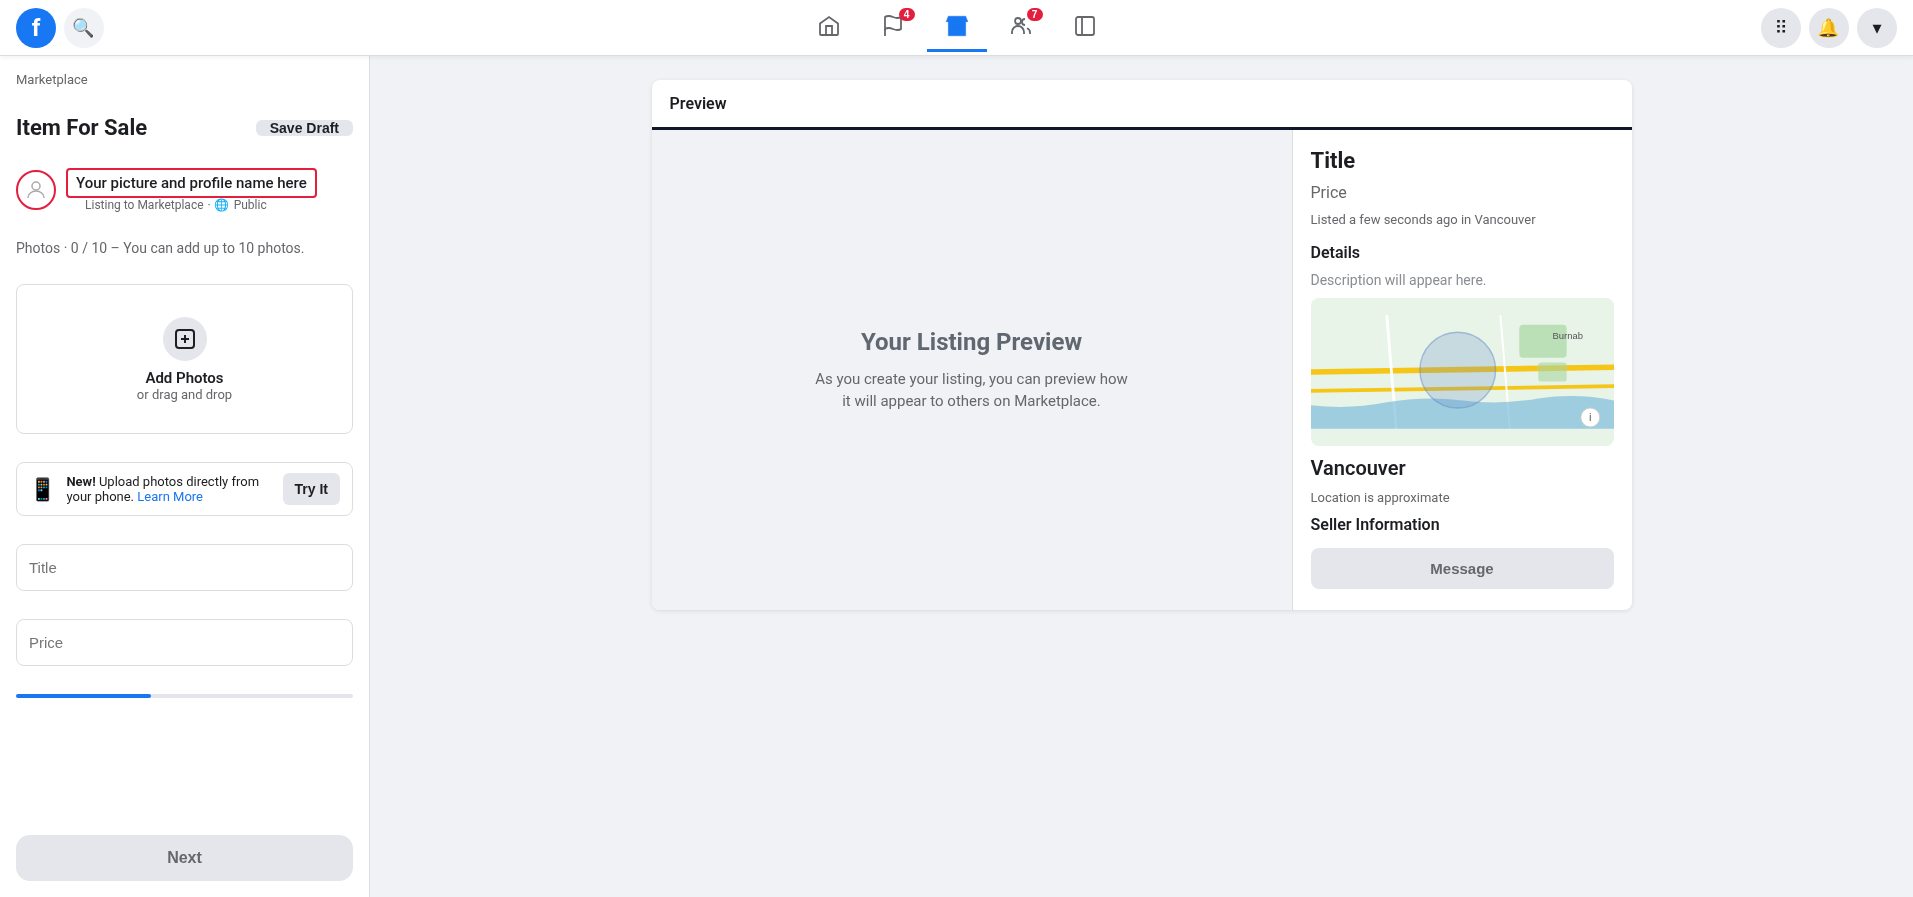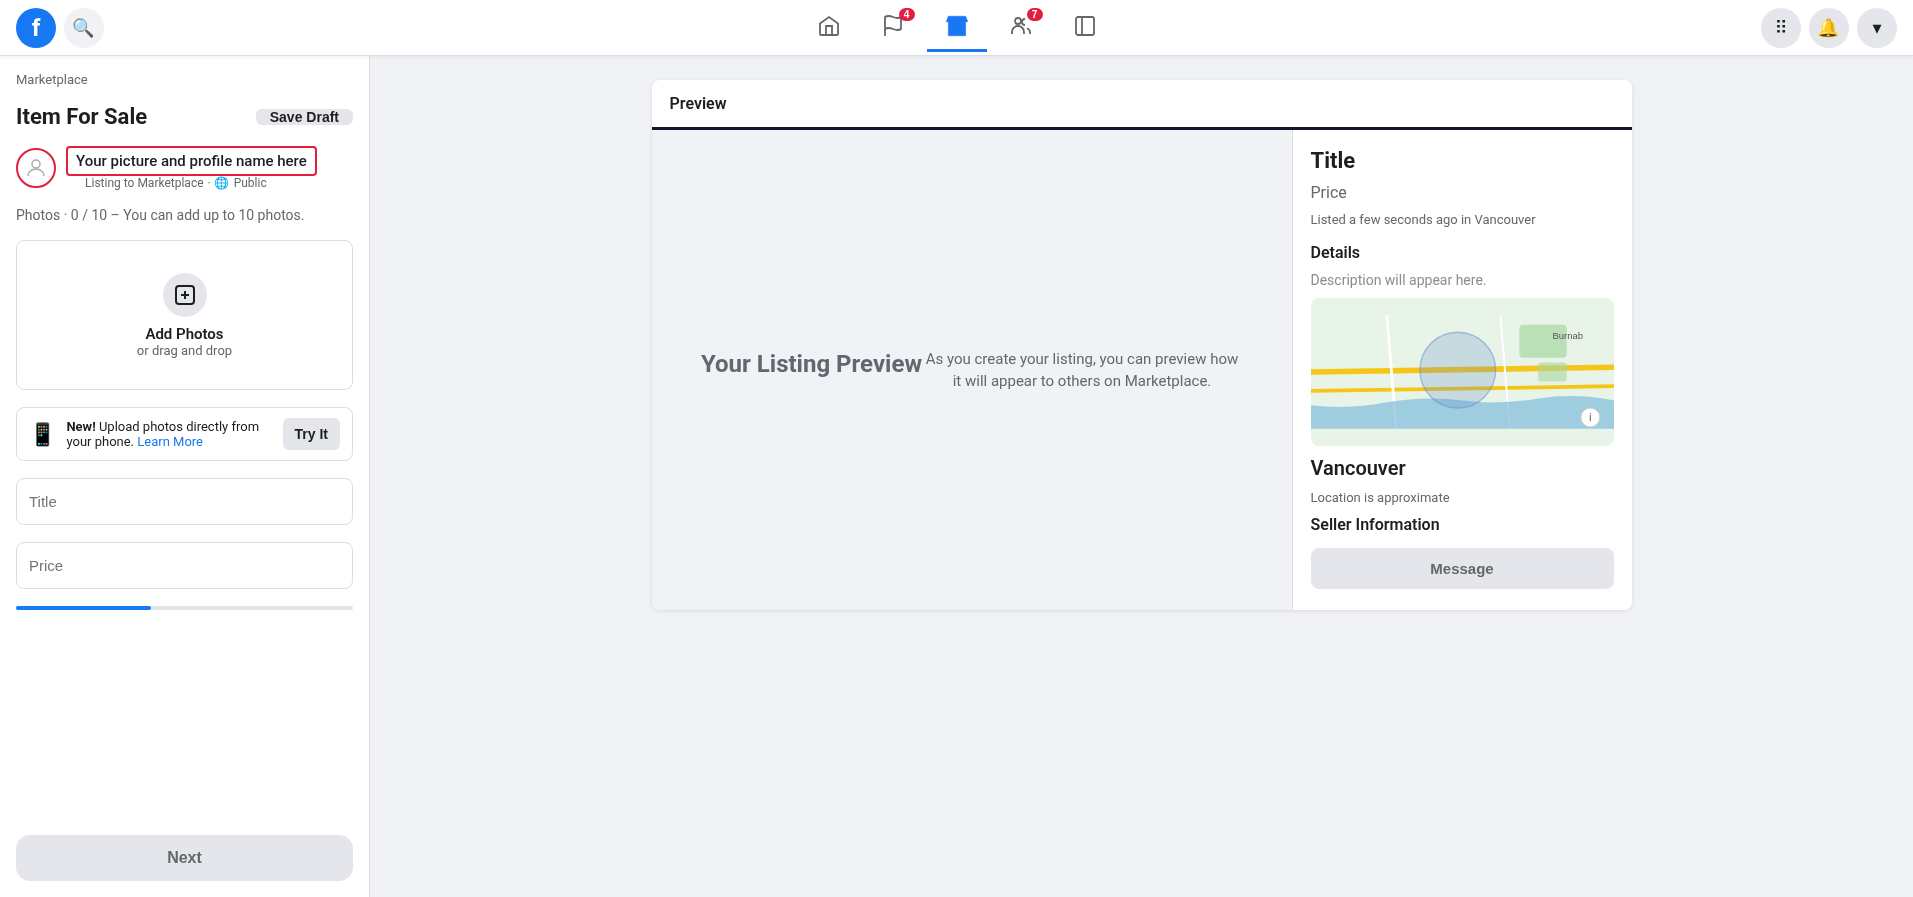--- a/index.html
+++ b/index.html
@@ -43,21 +43,21 @@
       font-size: 18px; color: #1c1e21;
     }
 
     
     .page-layout { display: flex; margin-top: 56px; height: calc(100vh - 56px); }
 
     
     .left-panel {
       width: 370px; min-width: 370px; background: #fff;
       border-right: 1px solid #ddd; overflow-y: auto;
-      padding: 16px; display: flex; flex-direction: column; gap: 17px;
+      padding: 16px; display: flex; flex-direction: column; gap: 28px;
     }
     .breadcrumb { font-size: 13px; color: #65676b; }
     .page-title { font-size: 22px; font-weight: 700; color: #1c1e21; }
     .title-row { display: flex; align-items: center; justify-content: space-between; }
     .save-draft-btn {
       background: #e4e6eb; border: none; border-radius: 6px;
       padding: 0 14px; font-size: 14px; font-weight: 600; color: #1c1e21; cursor: pointer;
     }
 
     
@@ -129,21 +129,21 @@
       background: #fff; border-radius: 8px;
       box-shadow: 0 1px 4px rgba(0,0,0,0.1);
       overflow: hidden; max-width: 980px; margin: 0 auto;
     }
     .preview-header { padding: 14px 18px; border-bottom: 3px solid #0f172a; font-size: 16px; font-weight: 600; color: #1c1e21; }
     .preview-body { display: flex; }
 
     
     .preview-image-area {
       flex: 1.2; background: #f0f2f5;
-      display: flex; flex-direction: row; align-items: center; justify-content: center;
+      display: flex; flex-direction: column; align-items: center; justify-content: center;
       min-height: 480px; padding: 40px;
     }
     .preview-placeholder-title { font-size: 24px; font-weight: 700; color: #606770; margin-bottom: 12px; }
     .preview-placeholder-text { font-size: 15px; color: #65676b; text-align: center; max-width: 320px; line-height: 1.5; }
 
     
     .preview-details { width: 340px; border-left: 1px solid #ddd; padding: 18px; display: flex; flex-direction: column; gap: 10px; }
     .preview-listing-title { font-size: 22px; font-weight: 700; color: #1c1e21; }
     .preview-listing-price { font-size: 16px; color: #65676b; }
     .preview-listing-meta { font-size: 13px; color: #65676b; }

